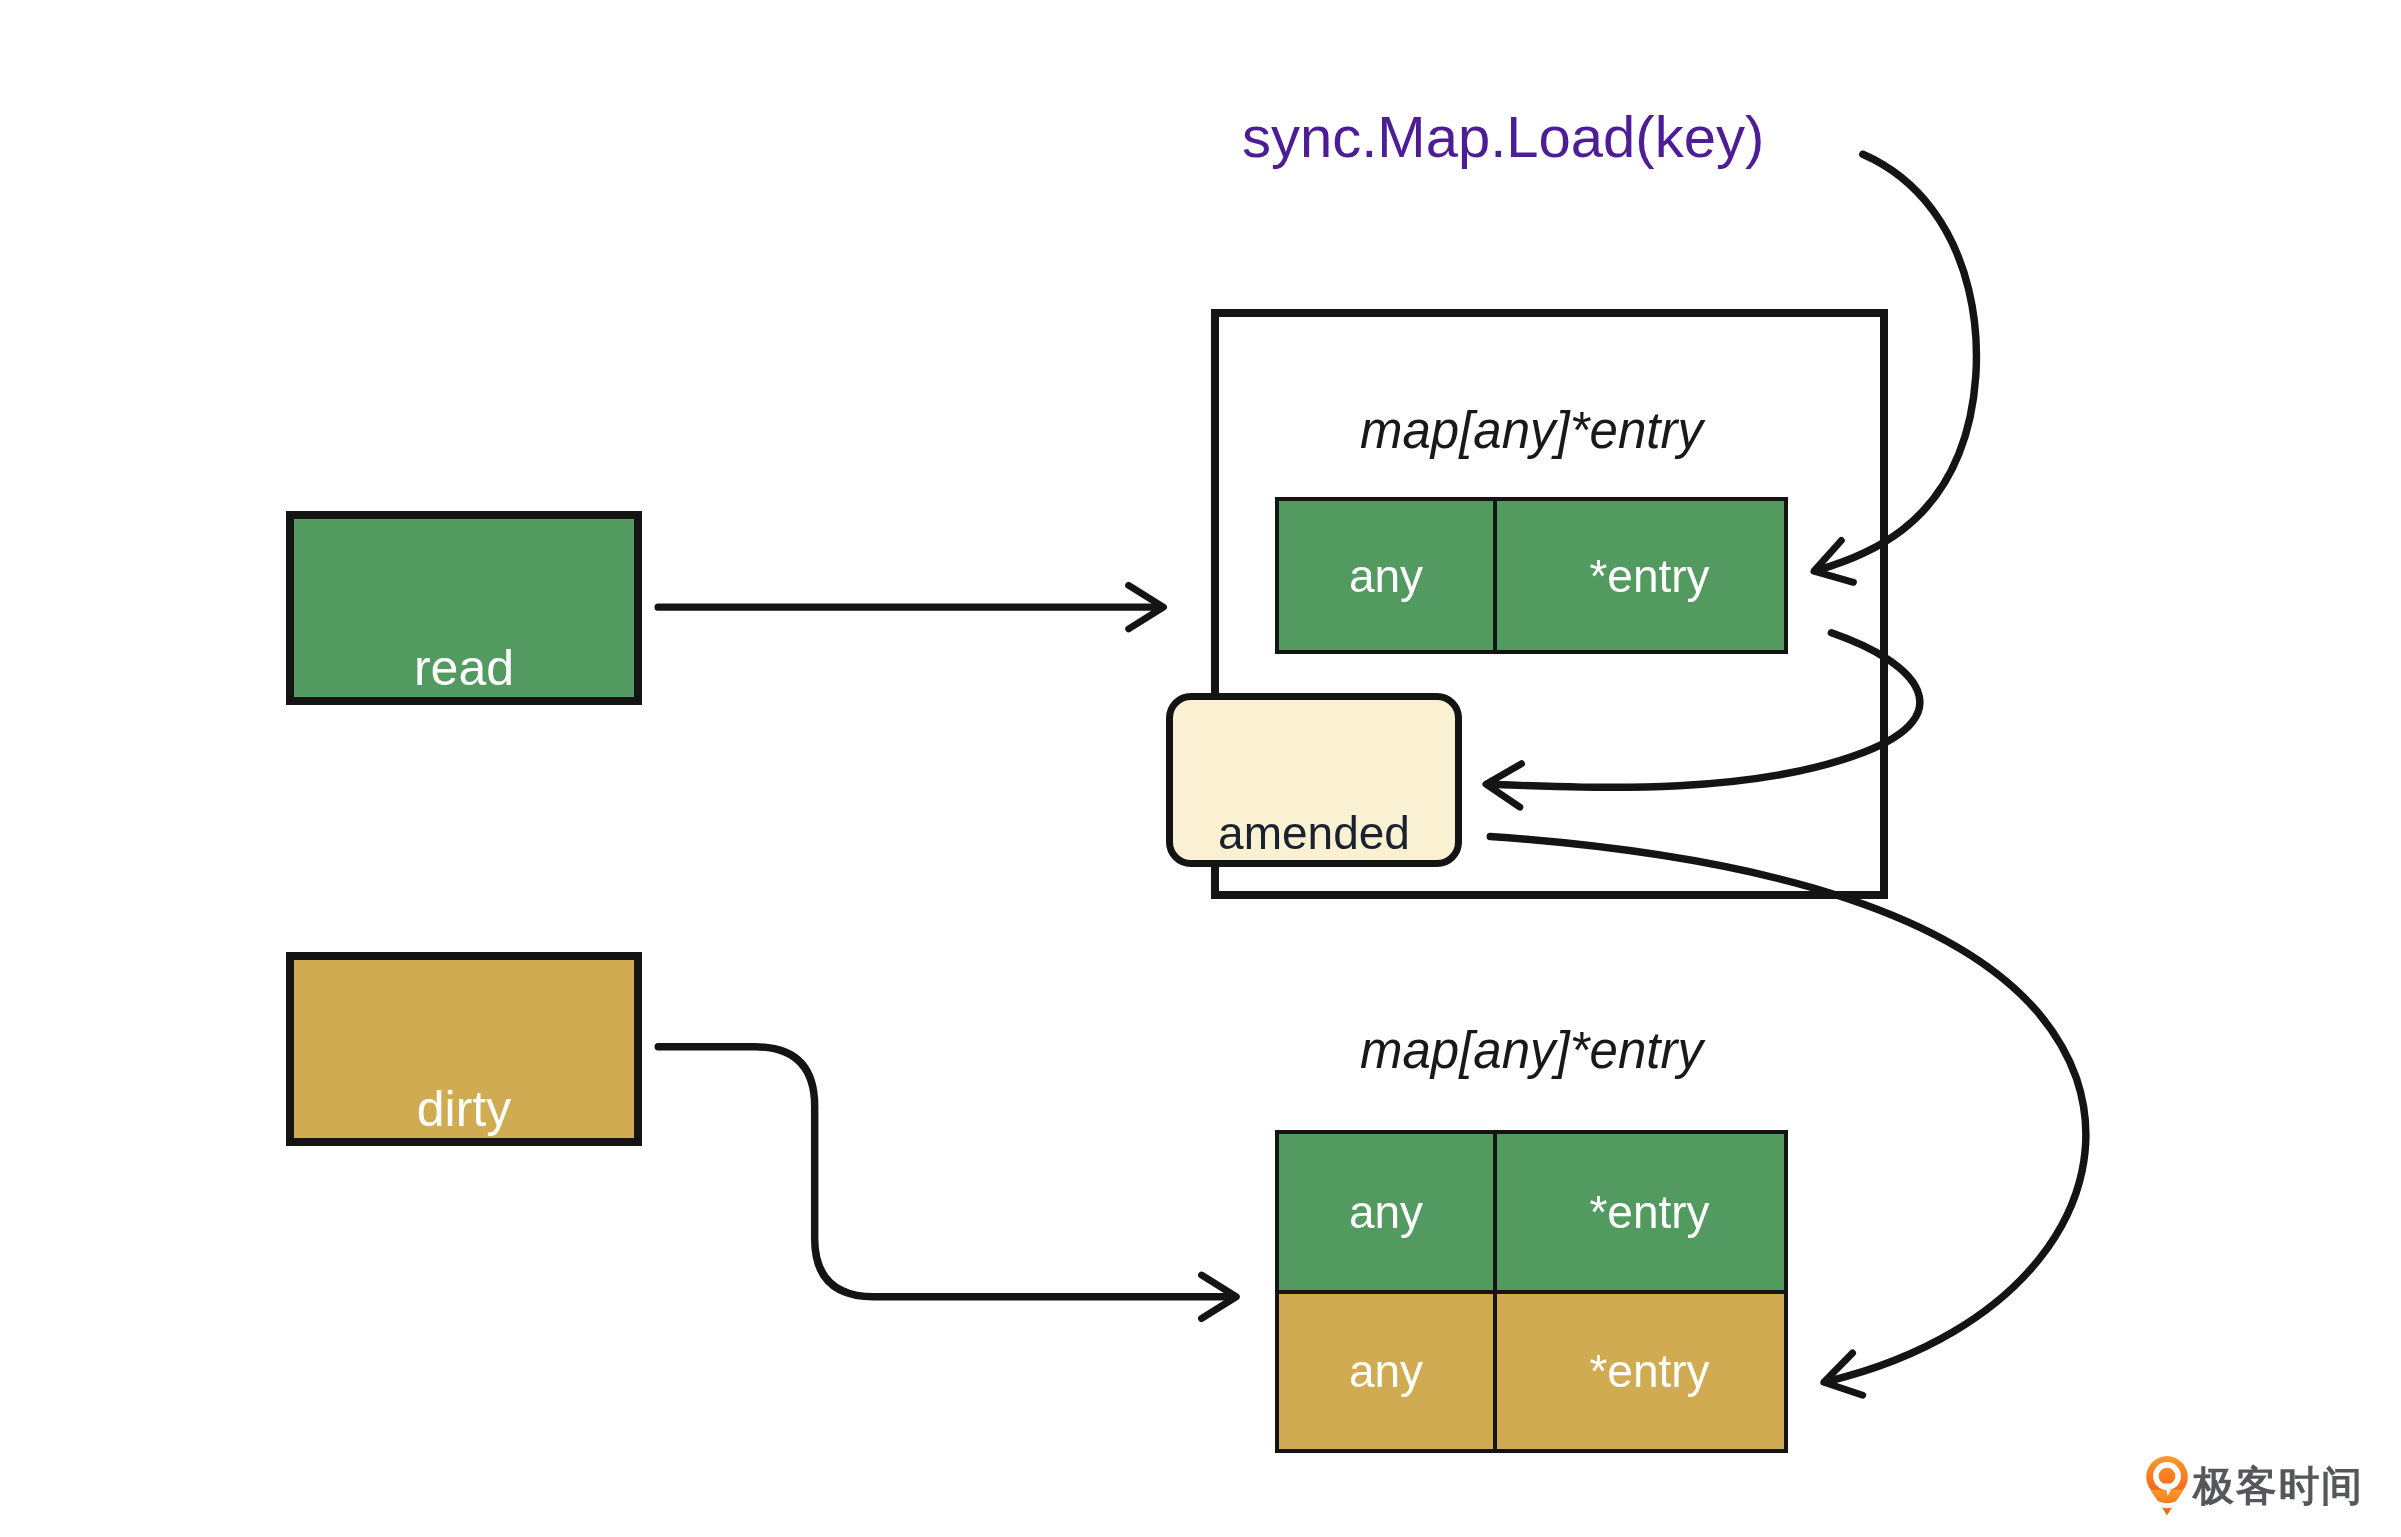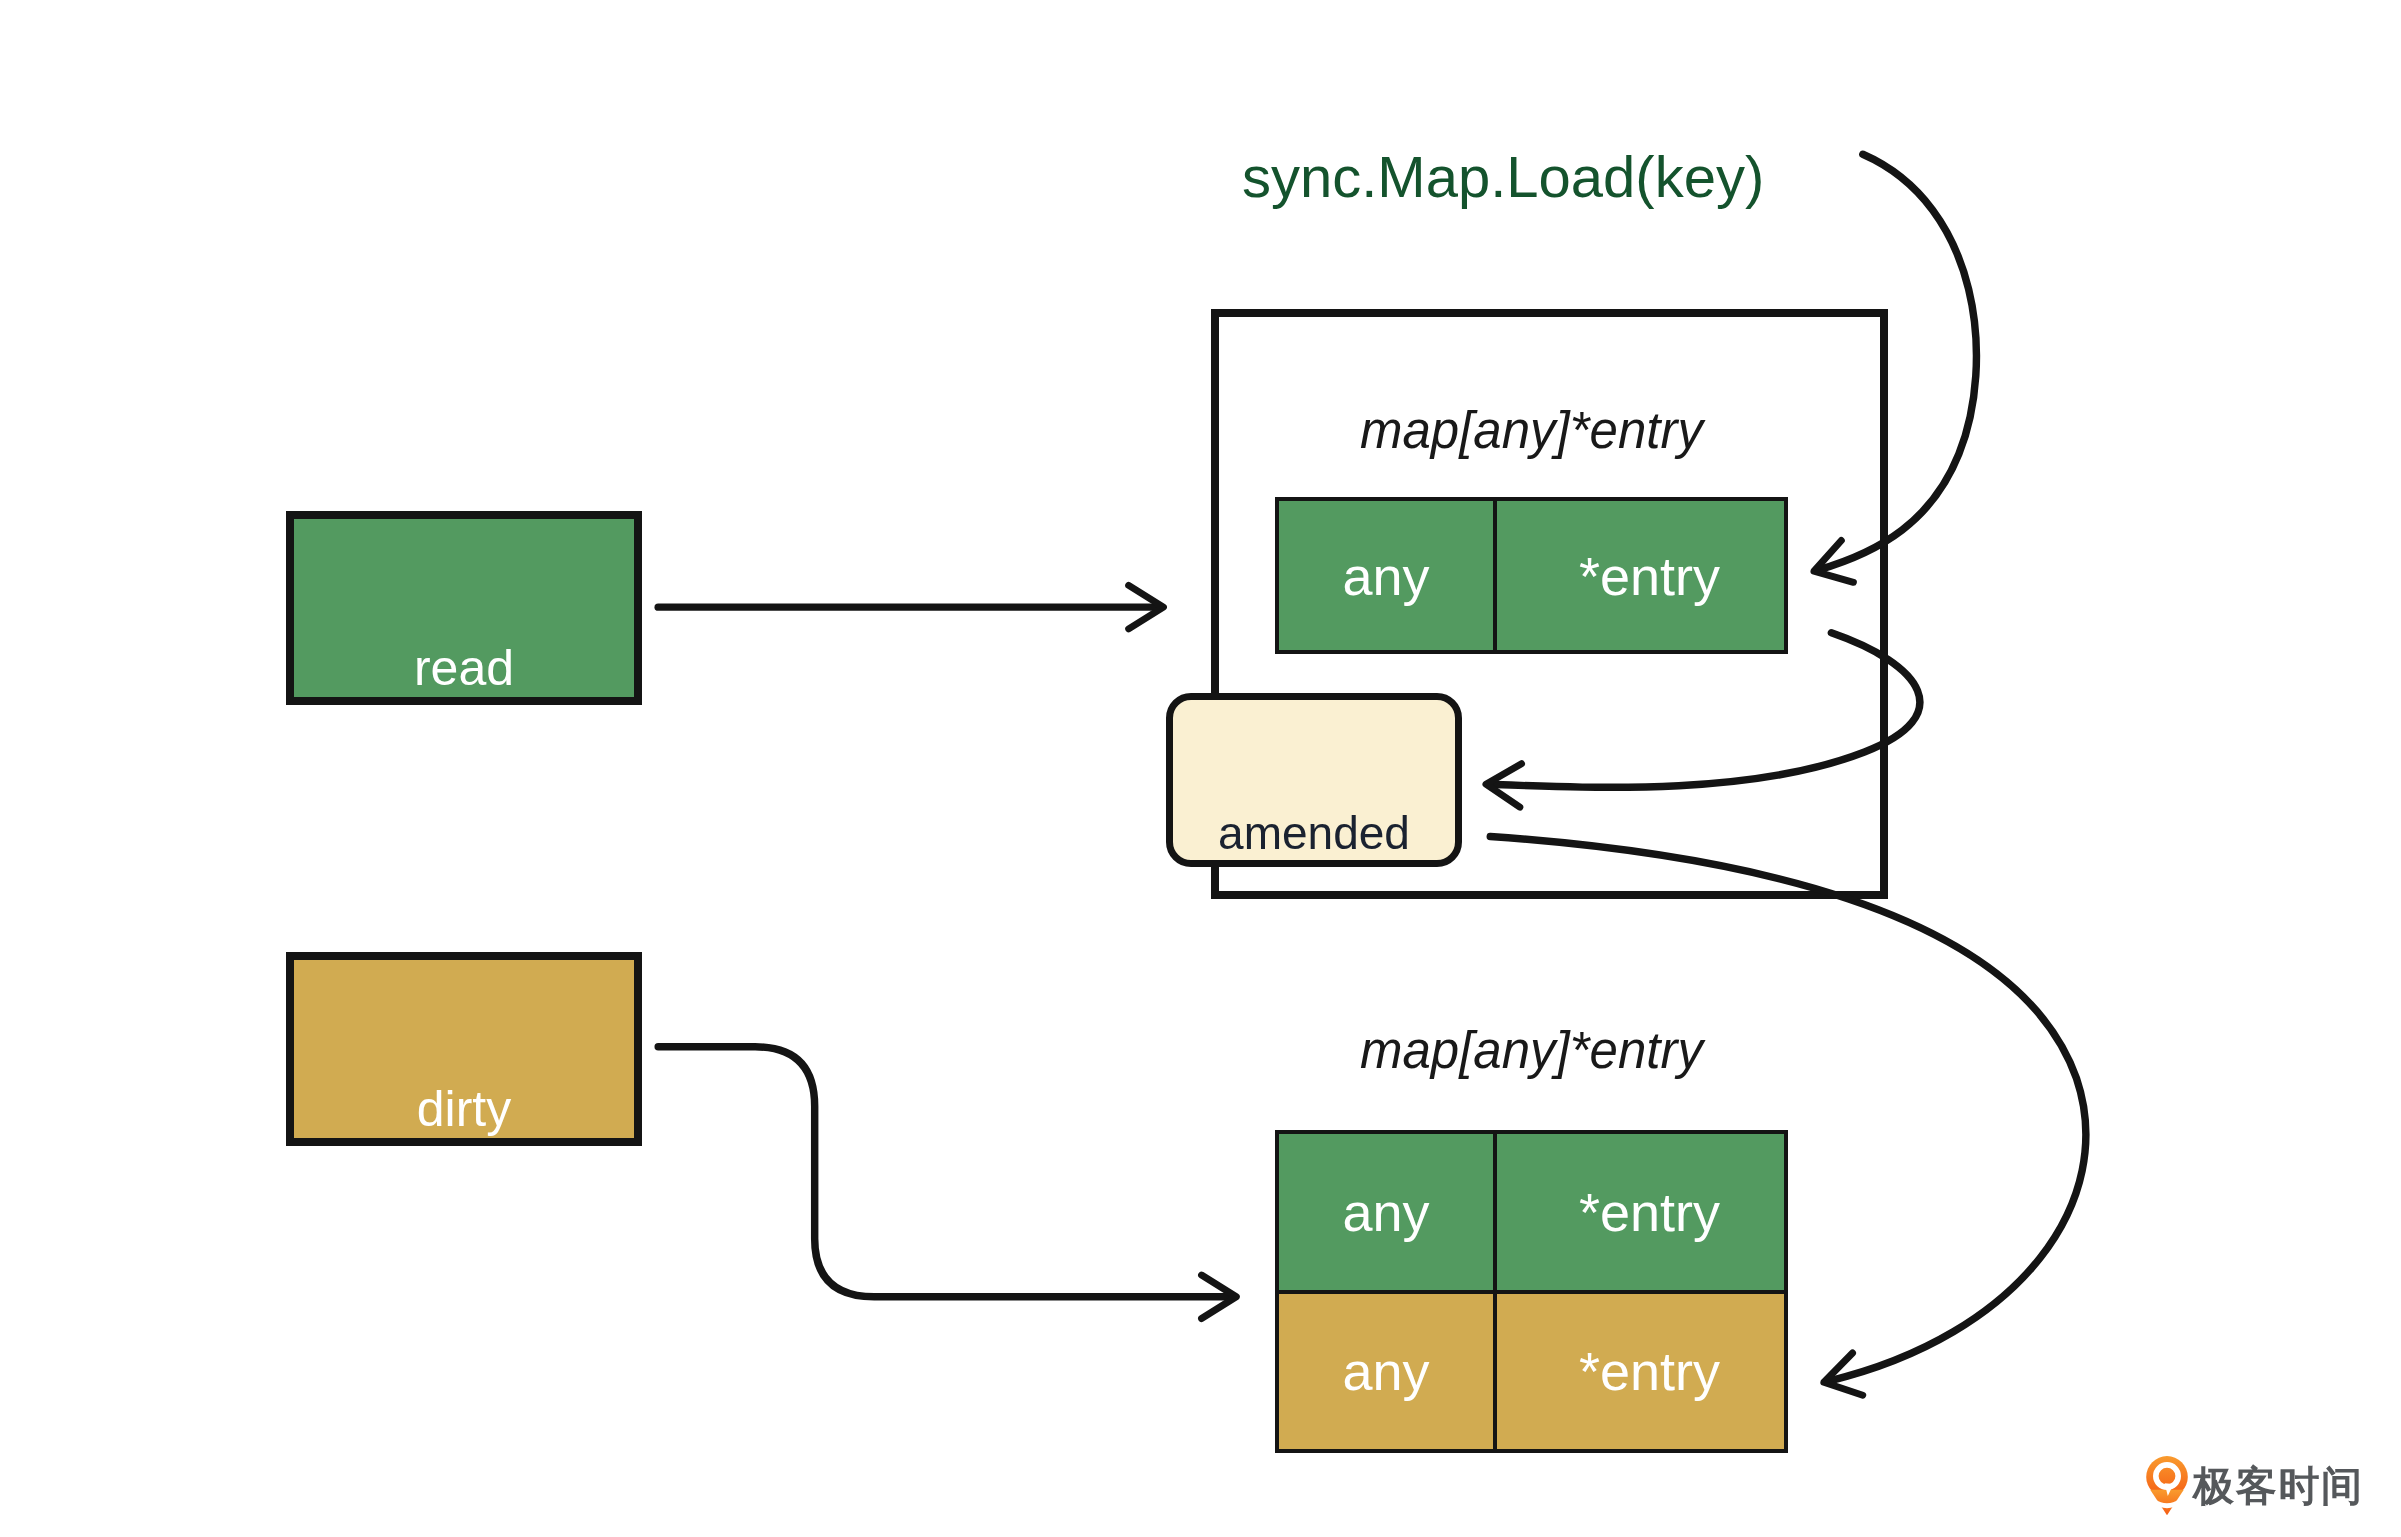--- a/index.html
+++ b/index.html
@@ -3,39 +3,39 @@
 <meta charset="utf-8">
 <style>
   html,body{margin:0;padding:0;background:#ffffff;}
   .canvas{
     position:relative;width:2401px;height:1538px;background:#ffffff;overflow:hidden;
     font-family:"Liberation Sans","DejaVu Sans",sans-serif;color:#1b1b1b;
   }
   .abs{position:absolute;}
   
   .sync-note{left:1242px;top:101px;width:662px;height:71px;font-size:58px;
-    display:flex;align-items:center;justify-content:flex-start;color:#14532d;margin-top:40px;}
+    display:flex;align-items:center;justify-content:flex-start;color:#4c1d95;}
   
   .state-box{width:356px;height:194px;border:8.3px solid #141414;box-sizing:border-box;
     display:flex;align-items:flex-end;justify-content:center;color:#ffffff;font-size:50px;z-index:2;}
   .read-box{left:286px;top:511px;background:var(--c-green,#539a60);}
   .dirty-box{left:286px;top:952px;background:var(--c-gold,#d1ab51);}
   
   .outer-box{left:1211px;top:309px;width:677px;height:590px;border:8.3px solid #141414;
     box-sizing:border-box;background:transparent;z-index:1;}
   
   .map-title{width:513px;height:66px;font-size:51px;display:flex;align-items:center;
     justify-content:center;color:#191919;white-space:nowrap;z-index:2;font-style:italic;}
   .map-title.top{left:1275px;top:397px;}
   .map-title.bottom{left:1275px;top:1017px;}
   
   .map-table{box-sizing:border-box;border:4.1px solid #141414;z-index:2;display:flex;flex-direction:column;}
   .map-row{display:flex;flex:1;}
   .map-cell{box-sizing:border-box;display:flex;align-items:center;justify-content:center;
-    color:#ffffff;font-size:54px;}
+    color:#ffffff;font-size:46px;}
   .map-cell.key{width:218px;border-right:4.1px solid #141414;}
   .map-cell.val{width:287px;padding-left:18px;}
   .bg-green{background:var(--c-green,#539a60);}
   .bg-gold{background:var(--c-gold,#d1ab51);}
   .read-table{left:1275px;top:497px;width:513px;height:157px;}
   .dirty-table{left:1275px;top:1130px;width:513px;height:323px;}
   .dirty-table .map-row.first{border-bottom:4.1px solid #141414;}
   
   .amended{left:1166px;top:693px;width:296px;height:174px;background:var(--c-cream,#faf0d2);
     border:7.5px solid #141414;border-radius:25px;box-sizing:border-box;display:flex;

